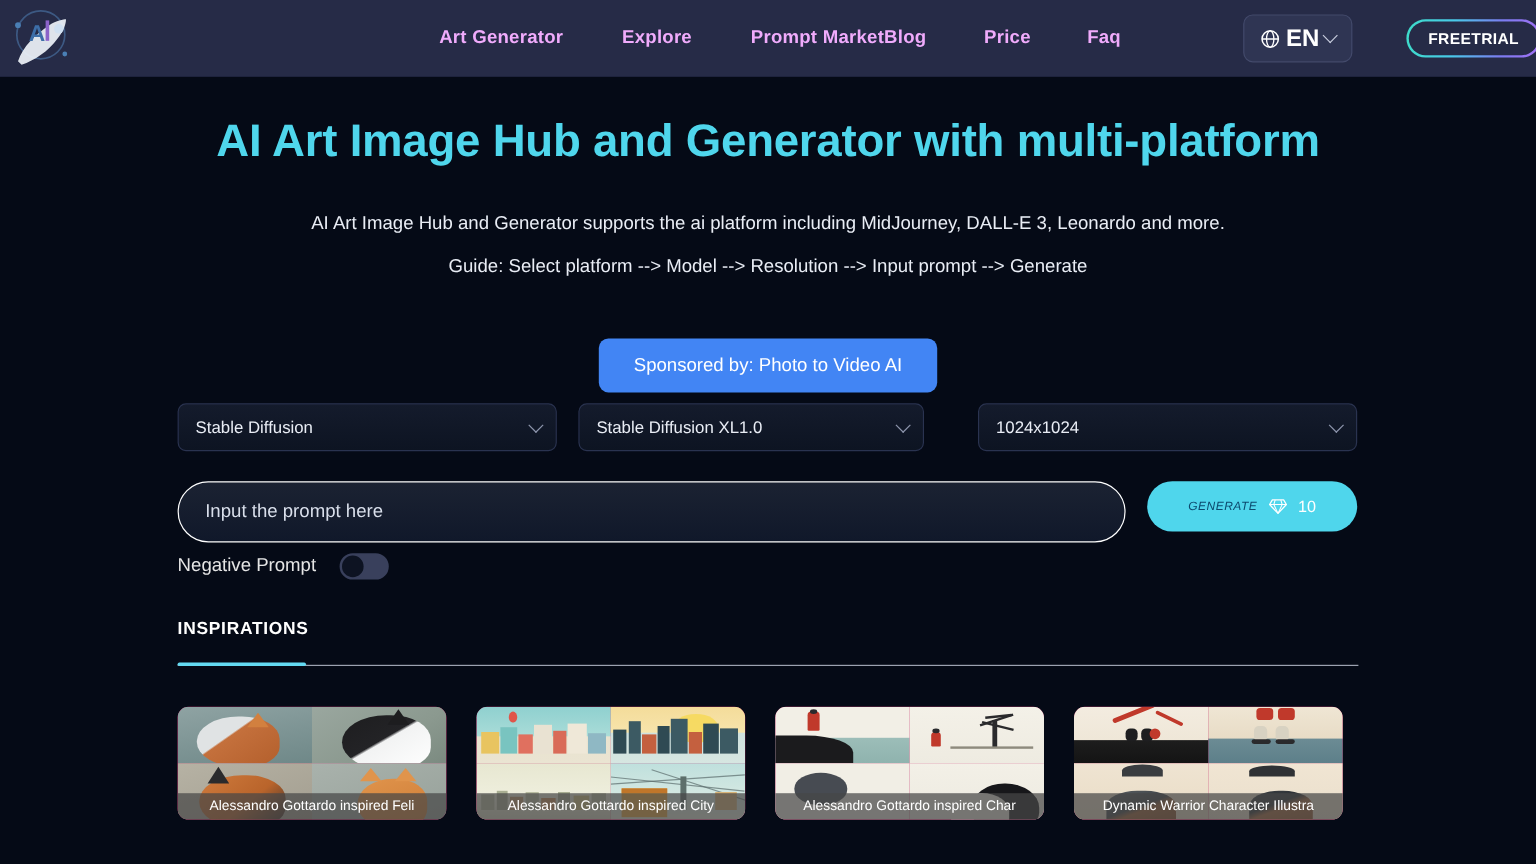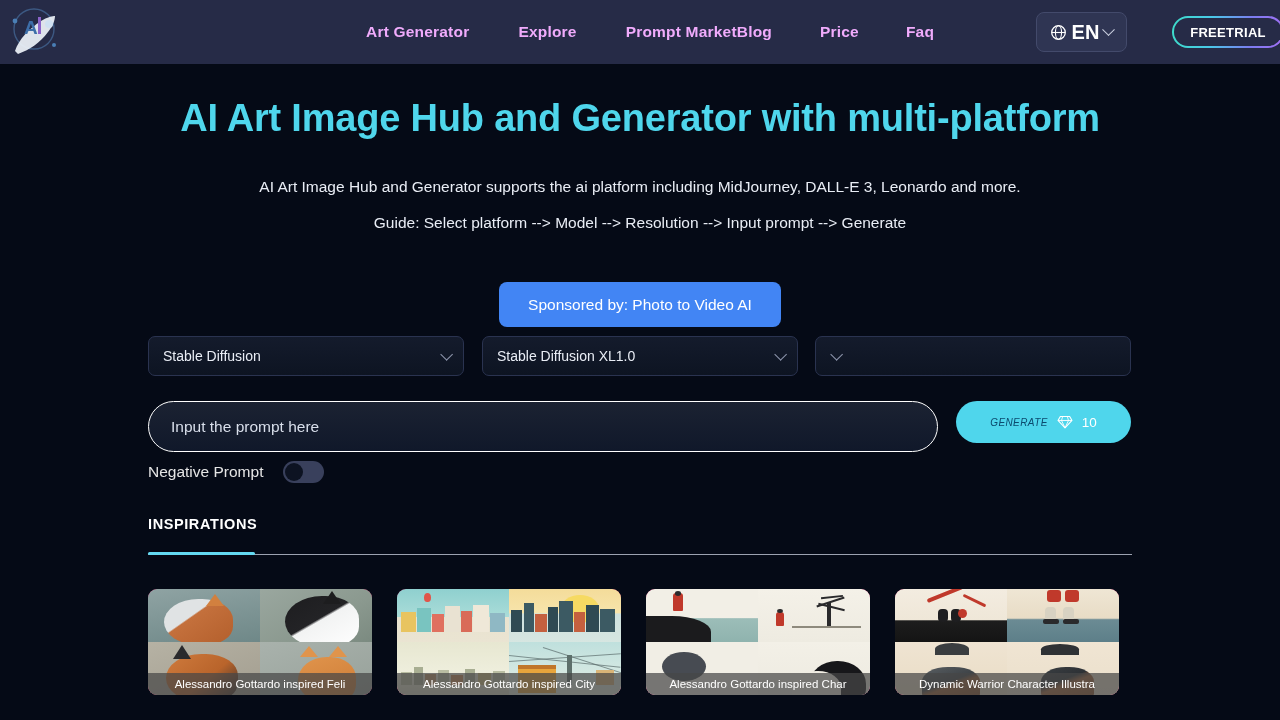--- a/index.html
+++ b/index.html
@@ -114,21 +114,21 @@
   .select {
     position: absolute; top: 336px; height: 40px;
     background: linear-gradient(180deg,#141b2c 0%, #0d1422 100%);
     border: 1px solid #2a3350;
     border-radius: 7px;
     display: flex; align-items: center;
     padding: 0 14px;
     cursor: pointer;
   }
   .select-platform { left: 148px; width: 316px; }
-  .select-model    { left: 482px; width: 316px; }
+  .select-model    { left: 482px; width: 288px; }
   .select-res      { left: 815px; width: 316px; }
   .select-value { color: #e9edf5; font-size: 14px; flex: 1; }
   .select-chev {
     width: 9px; height: 9px;
     border-right: 1.6px solid #8e96ad;
     border-bottom: 1.6px solid #8e96ad;
     transform: rotate(45deg) translateY(-3px);
   }
 
   
@@ -201,21 +201,21 @@
     opacity: 0.75;
   }
 
   
   .cards {
     position: absolute; left: 148px; top: 589px;
     width: 984px; height: 131px;
     display: flex; gap: 25px;
   }
   .card {
-    width: 224px; height: 106px;
+    width: 224px; height: 94px;
     border-radius: 9px;
     overflow: hidden;
     position: relative;
     background: #be185d;
     cursor: pointer;
   }
   .card-grid {
     position: absolute; inset: 0;
     display: grid;
     grid-template-columns: 1fr 1fr;
@@ -412,20 +412,21 @@
 
   <div class="select select-platform">
     <span class="select-value">Stable Diffusion</span>
     <span class="select-chev"></span>
   </div>
   <div class="select select-model">
     <span class="select-value">Stable Diffusion XL1.0</span>
     <span class="select-chev"></span>
   </div>
   <div class="select select-res">
+    <span class="select-value">1024x1024</span>
     <span class="select-chev"></span>
   </div>
 
   <div class="prompt-input">
     <span class="prompt-placeholder">Input the prompt here</span>
   </div>
 
   <div class="generate-btn">
     <span class="generate-label">GENERATE</span>
     <svg class="gem-icon" viewBox="0 0 20 18">

